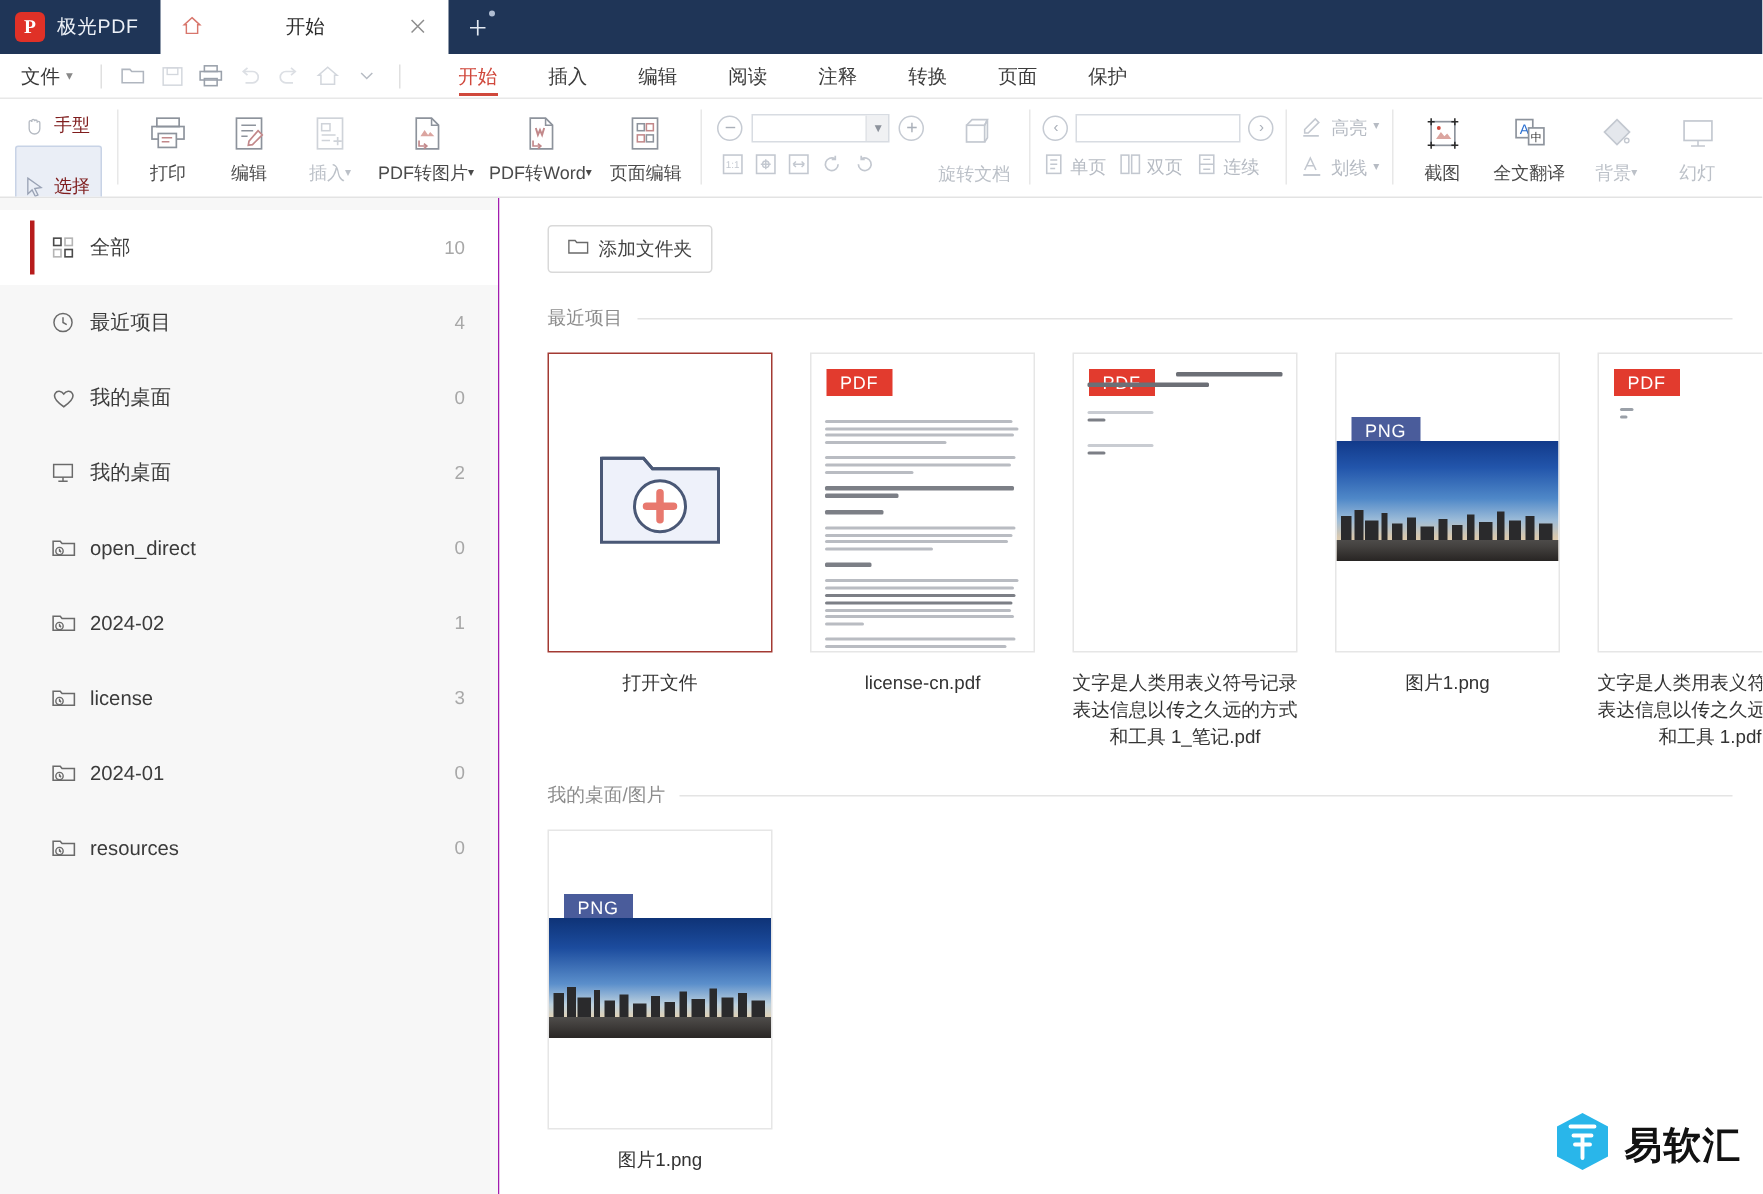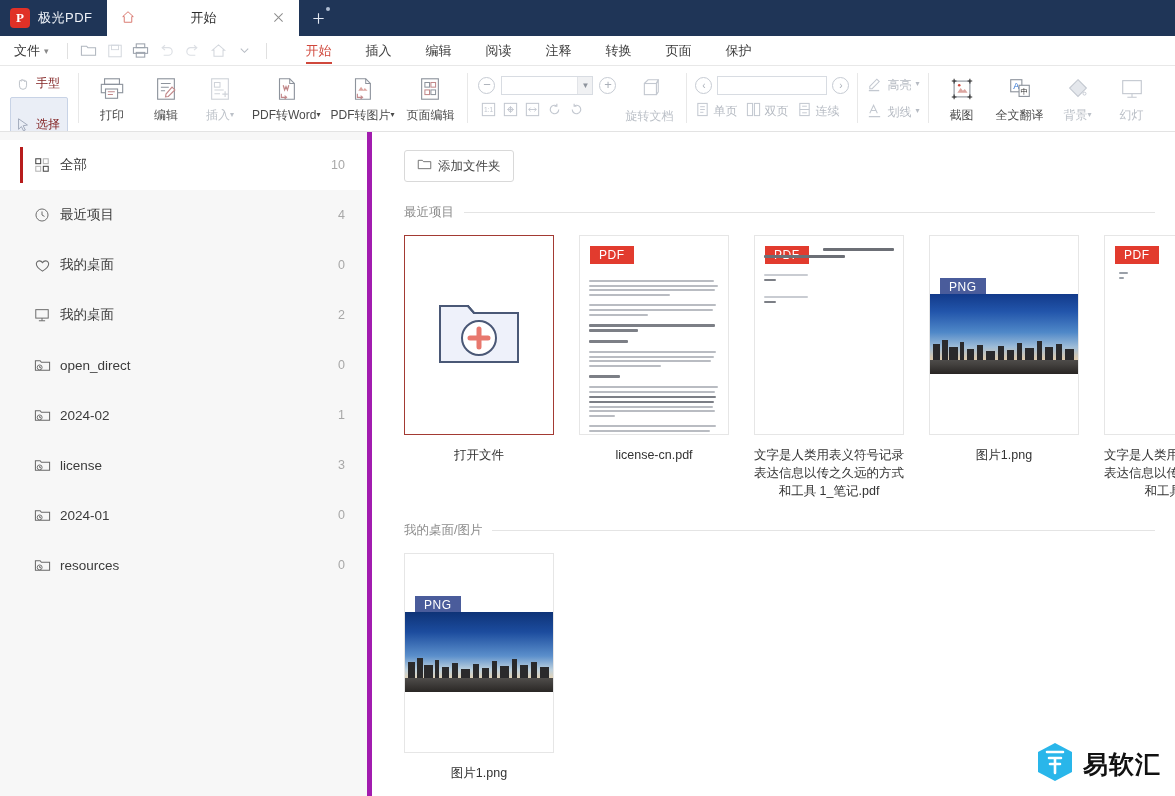--- a/index.html
+++ b/index.html
@@ -121,21 +121,21 @@
   .viewitem { display: flex; align-items: center; gap: 3px; font-size: 12px; color: #b6bbc3; }
 
   .markgroup { display: flex; flex-direction: column; padding: 6px 2px 0 2px; gap: 7px; }
   .markitem { display: flex; align-items: center; gap: 4px; font-size: 12px; color: #b6bbc3; }
 
   
   .body { display: flex; height: calc(796px - 36px - 30px - 66px); }
 
   
   .sidebar {
-    width: 372px; background: #f7f7f7; border-right: 5px solid #a21caf;
+    width: 333px; background: #f7f7f7; border-right: 1px solid #a21caf;
     padding-top: 8px; position: relative;
   }
   .side-item {
     height: 50px; display: flex; align-items: center; padding: 0 22px 0 34px;
     font-size: 13.5px; color: #3b3b3b; position: relative;
   }
   .side-item.active { background: #ffffff; }
   .side-item.active::before {
     content: ""; position: absolute; left: 20px; top: 7px; bottom: 7px;
     width: 3px; background: #b71c1c;
@@ -349,38 +349,38 @@
             <path d="M19.5 16.5 V22.5 M16.5 19.5 H22.5" stroke="#cfd3d9" stroke-width="1.2"></path>
           </svg>
       </span>
       <span class="lbl"><span>插入</span><span class="caretd">▾</span></span>
     </div>
     <div class="bigbtn wide">
       <span class="ic">
         <svg width="26" height="26" viewBox="0 0 28 28">
             <path d="M7 3 H18 L23 8 V25 H7 Z" fill="none" stroke="#8d939c" stroke-width="1.2"></path>
             <path d="M18 3 V8 H23" fill="none" stroke="#8d939c" stroke-width="1.1"></path>
+            <path d="M10 16 L13 11.5 L15.5 15 L17 13 L20 16 Z" fill="#dba5a0"></path>
+            <path d="M9 19 V23 H14" fill="none" stroke="#c2888a" stroke-width="1.2"></path>
+            <path d="M12.5 21.2 L14.6 23 L12.5 24.8" fill="none" stroke="#c2888a" stroke-width="1.2"></path>
+          </svg>
+      </span>
+      <span class="lbl"><span>PDF转图片</span><span class="caretd">▾</span></span>
+    </div>
+    <div class="bigbtn wide">
+      <span class="ic">
+        <svg width="26" height="26" viewBox="0 0 28 28">
+            <path d="M7 3 H18 L23 8 V25 H7 Z" fill="none" stroke="#8d939c" stroke-width="1.2"></path>
+            <path d="M18 3 V8 H23" fill="none" stroke="#8d939c" stroke-width="1.1"></path>
             <path d="M11 10 L12.5 15 L14 11.5 L15.5 15 L17 10" fill="none" stroke="#c2888a" stroke-width="1.4"></path>
             <path d="M9 19 V23 H14" fill="none" stroke="#c2888a" stroke-width="1.2"></path>
             <path d="M12.5 21.2 L14.6 23 L12.5 24.8" fill="none" stroke="#c2888a" stroke-width="1.2"></path>
           </svg>
       </span>
       <span class="lbl"><span>PDF转Word</span><span class="caretd">▾</span></span>
-    </div>
-    <div class="bigbtn wide">
-      <span class="ic">
-        <svg width="26" height="26" viewBox="0 0 28 28">
-            <path d="M7 3 H18 L23 8 V25 H7 Z" fill="none" stroke="#8d939c" stroke-width="1.2"></path>
-            <path d="M18 3 V8 H23" fill="none" stroke="#8d939c" stroke-width="1.1"></path>
-            <path d="M10 16 L13 11.5 L15.5 15 L17 13 L20 16 Z" fill="#dba5a0"></path>
-            <path d="M9 19 V23 H14" fill="none" stroke="#c2888a" stroke-width="1.2"></path>
-            <path d="M12.5 21.2 L14.6 23 L12.5 24.8" fill="none" stroke="#c2888a" stroke-width="1.2"></path>
-          </svg>
-      </span>
-      <span class="lbl"><span>PDF转图片</span><span class="caretd">▾</span></span>
     </div>
     <div class="bigbtn wide">
       <span class="ic">
         <svg width="26" height="26" viewBox="0 0 28 28">
             <rect x="5" y="3" width="18" height="22" fill="none" stroke="#8d939c" stroke-width="1.2"></rect>
             <rect x="8.5" y="7" width="5" height="5" fill="none" stroke="#8d939c" stroke-width="1.1"></rect>
             <rect x="15" y="7" width="5" height="5" fill="none" stroke="#c2888a" stroke-width="1.1"></rect>
             <rect x="8.5" y="15" width="5" height="5" fill="none" stroke="#c2888a" stroke-width="1.1"></rect>
             <rect x="15" y="15" width="5" height="5" fill="none" stroke="#8d939c" stroke-width="1.1"></rect>
           </svg>

